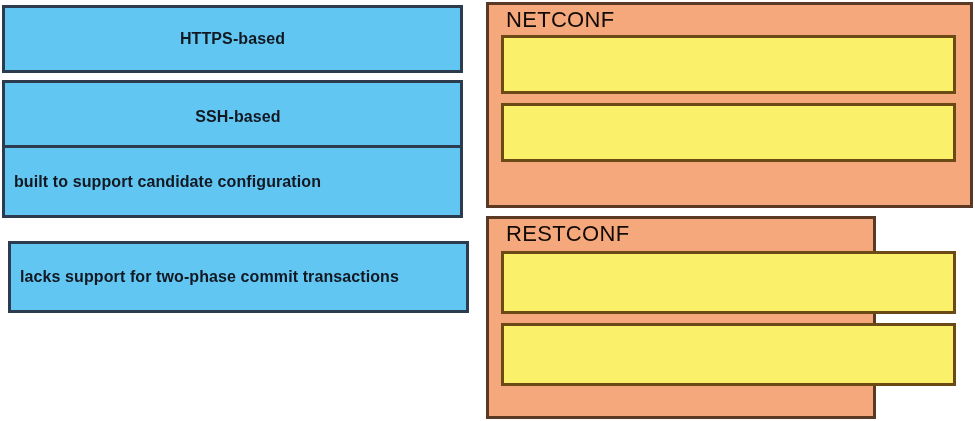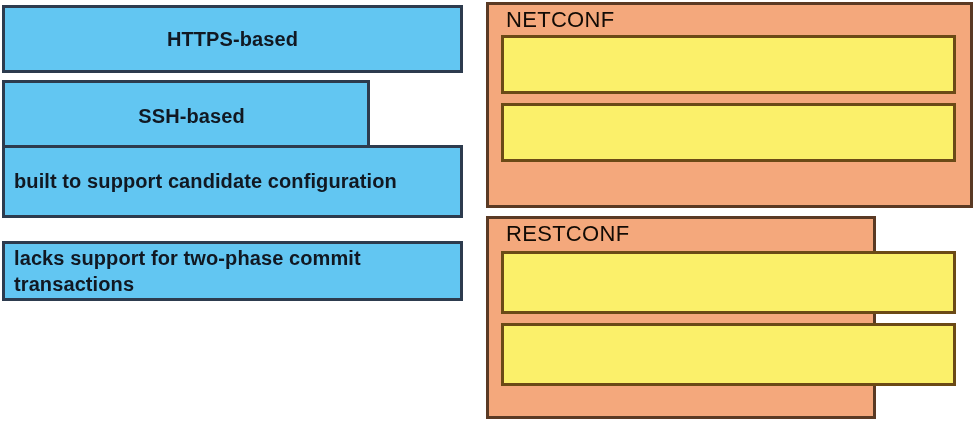--- a/index.html
+++ b/index.html
@@ -32,38 +32,38 @@
     background: #62c6f2;
     border: 3px solid #2d3b4e;
     display: flex;
     align-items: center;
     cursor: move;
   }
   .drag-item .drag-item-label {
     display: block;
     width: 100%;
     color: #111822;
-    font-size: 20px;
+    font-size: 16px;
     font-weight: 700;
     line-height: 1.32;
     letter-spacing: 0.1px;
   }
   .drag-item.align-center .drag-item-label {
     text-align: center;
     padding: 0 10px;
   }
   .drag-item.align-left .drag-item-label {
     text-align: left;
     padding: 0 9px;
   }
 
   #drag-item-1 { left: 2px;  top: 5px;   width: 461px; height: 68px; }
-  #drag-item-2 { left: 2px;  top: 80px;  width: 368px; height: 73px; padding-left: 11px; }
+  #drag-item-2 { left: 2px;  top: 80px;  width: 461px; height: 73px; padding-left: 11px; }
   #drag-item-3 { left: 2px;  top: 145px; width: 461px; height: 73px; }
-  #drag-item-4 { left: 2px;  top: 241px; width: 461px; height: 60px; }
+  #drag-item-4 { left: 8px;  top: 241px; width: 461px; height: 72px; }
 
   
   .category-panel {
     position: absolute;
     box-sizing: border-box;
     background: #f4a87c;
     border: 3px solid #5a3a24;
     padding: 16px;
   }
   #category-panel-netconf  { left: 486px; top: 2px;   width: 487px; height: 206px; }

